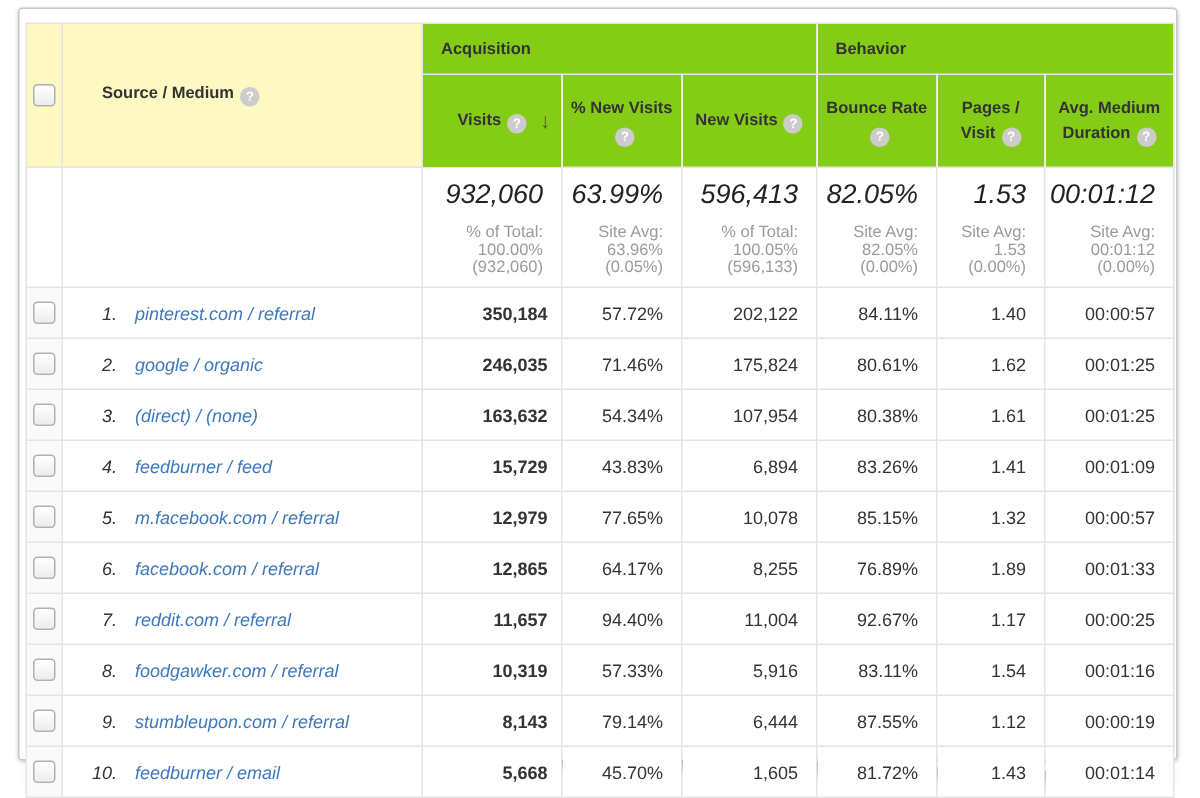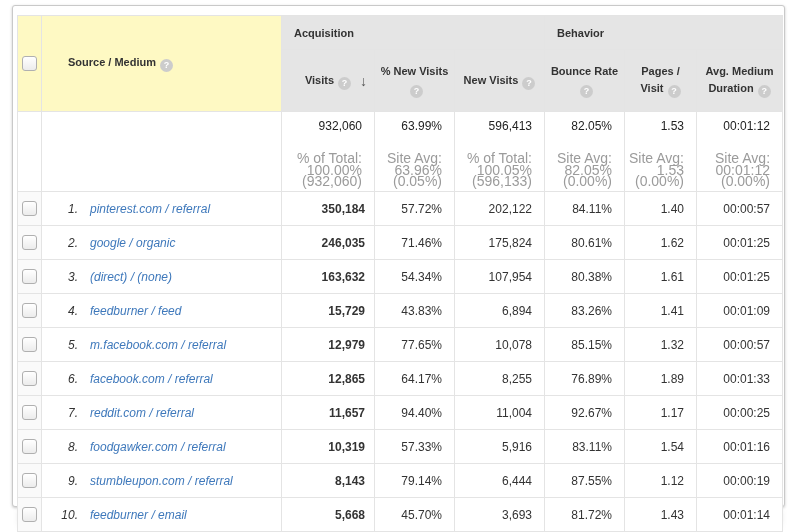--- a/index.html
+++ b/index.html
@@ -12,21 +12,21 @@
          box-shadow:0 1px 3px rgba(0,0,0,0.22);z-index:1;}
   .curl{position:absolute;z-index:0;bottom:22px;height:14px;width:46%;
         box-shadow:0 8px 8px rgba(0,0,0,0.40);}
   .curl.l{left:22px;transform:rotate(-2.2deg);}
   .curl.r{right:22px;transform:rotate(2.2deg);}
 
   
   table{border-collapse:collapse;table-layout:fixed;width:765px;
         margin:9px 0 0 4px;font-family:"Liberation Sans",sans-serif;}
   th,td{border:1px solid #e4e4e4;overflow:hidden;}
-  thead th{background:#e5e5e5;font-size:11px;font-weight:bold;color:#333;}
+  thead th{background:#84cc16;font-size:11px;font-weight:bold;color:#333;}
 
   .group-cell{text-align:left;vertical-align:middle;padding:0 0 0 12px;height:33px;}
   .cb-head,.dim-head{background:#fef9c3;}
   .dim-head{text-align:left;vertical-align:middle;padding-left:26px;font-size:11px;}
   .colhead-row th{height:61px;text-align:center;vertical-align:middle;
                   padding:0 4px;line-height:17px;}
   .visits-head{position:relative;}
 
   .help-icon{display:inline-block;width:13px;height:13px;border-radius:50%;
              background:#cccccc;color:#ffffff;font-size:9px;font-weight:bold;
@@ -37,22 +37,22 @@
 
   .checkbox{display:inline-block;width:13px;height:13px;border:1px solid #b0b0b0;
             border-radius:3px;background:linear-gradient(#ffffff,#ececec);
             cursor:pointer;vertical-align:middle;}
   .cb-cell{text-align:center;vertical-align:middle;}
 
   
   .summary-row td{height:72px;vertical-align:top;background:#ffffff;}
   .sum-left{background:#f8f8f8;}
   .sum-cell{text-align:right;padding:7px 12px 0 2px;}
-  .sum-value{font-size:12px;color:#222;letter-spacing:0;}
-  .sum-sub{font-size:14px;color:#9b9b9b;line-height:11.5px;margin-top:20px;}
+  .sum-value{font-size:18px;color:#222;letter-spacing:0;font-style:italic;}
+  .sum-sub{font-size:11px;color:#9b9b9b;line-height:11.5px;margin-top:10px;}
 
   
   .data-row td{height:31px;font-size:12px;color:#333;background:#ffffff;
                vertical-align:middle;}
   .data-row .cb-cell{background:#fafafa;}
   .src-cell{text-align:left;padding-left:12px;white-space:nowrap;font-style:italic;}
   .rank{display:inline-block;width:24px;text-align:right;margin-right:12px;color:#333;}
   .src-link{color:#3e78bb;text-decoration:none;cursor:pointer;}
   .num{text-align:right;padding-right:12px;}
   .visits-val{font-weight:bold;color:#111;background:#fbfbfb;padding-right:9px;}
@@ -254,20 +254,20 @@
           <td class="num">6,444</td>
           <td class="num">87.55%</td>
           <td class="num">1.12</td>
           <td class="num">00:00:19</td>
         </tr>
         <tr class="data-row">
           <td class="cb-cell"><span class="checkbox"></span></td>
           <td class="src-cell"><span class="rank">10.</span><a class="src-link">feedburner / email</a></td>
           <td class="num visits-val">5,668</td>
           <td class="num">45.70%</td>
-          <td class="num">3,693</td>
+          <td class="num">1,605</td>
           <td class="num">81.72%</td>
           <td class="num">1.43</td>
           <td class="num">00:01:14</td>
         </tr>
       </tbody>
   </table>
 </div>
 
 </body></html>

